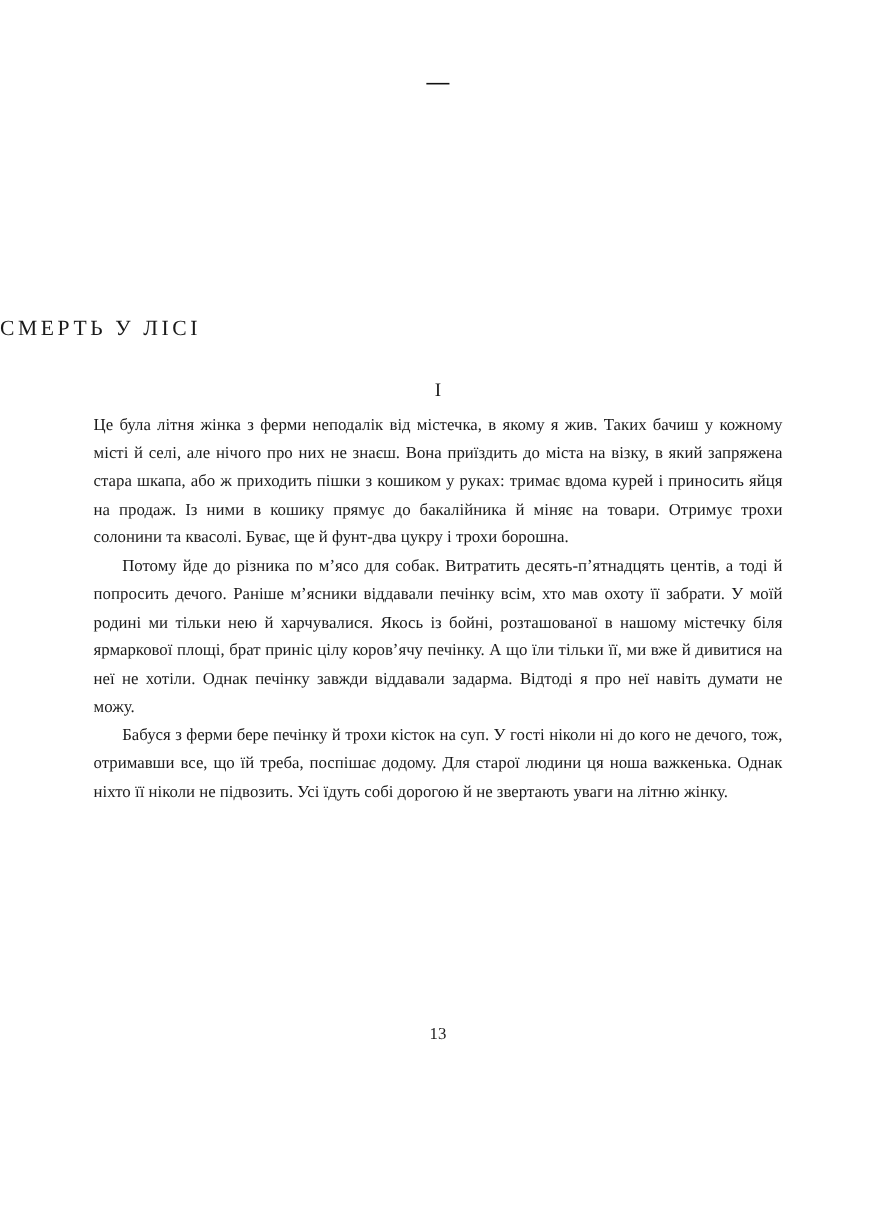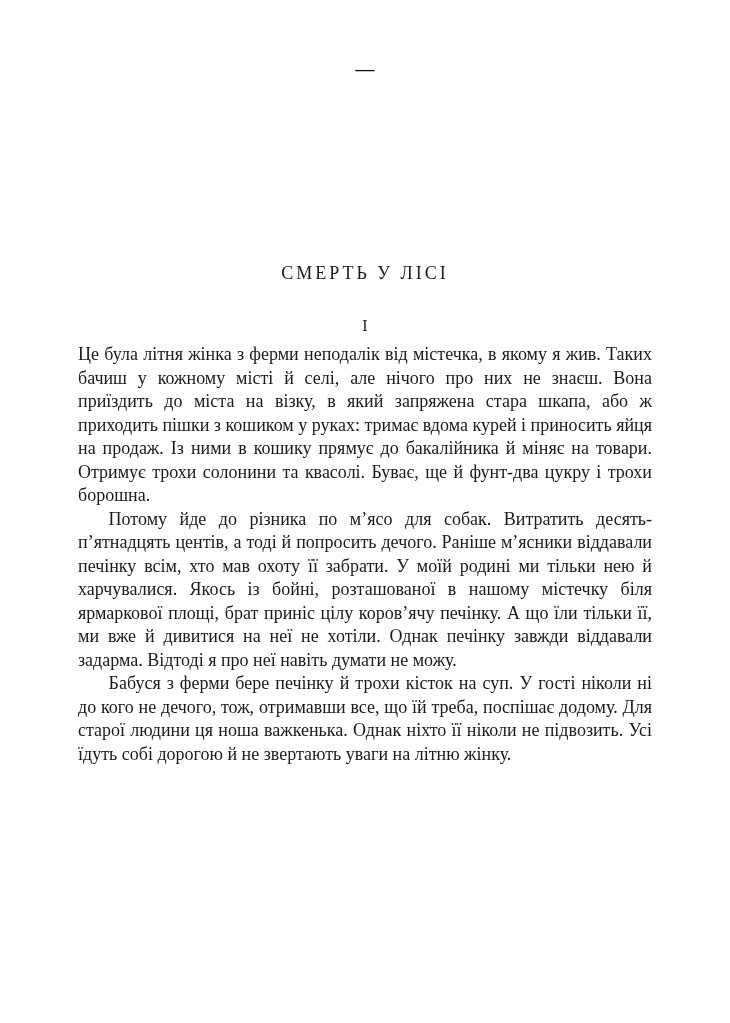--- a/index.html
+++ b/index.html
@@ -30,41 +30,41 @@
     font-weight: 700;
     letter-spacing: 0;
     color: #111111;
   }
   .chapter-title {
     position: absolute;
     top: 263px;
     left: 0;
     width: 100%;
     margin: 0;
-    text-align: center;
+    text-align: left;
     font-size: 18px;
     font-weight: 400;
     letter-spacing: 3px;
     color: #1a1a1a;
   }
   .section-number {
     position: absolute;
     top: 317px;
     left: 0;
     width: 100%;
     text-align: center;
     font-size: 16px;
     color: #1a1a1a;
   }
   .body-text {
     position: absolute;
     top: 343px;
     left: 78px;
     width: 574px;
-    font-size: 18px;
+    font-size: 14px;
     line-height: 23.5px;
     text-align: justify;
     color: #1a1a1a;
     hyphens: auto;
     -webkit-hyphens: auto;
   }
   .body-text p {
     margin: 0;
     padding: 0;
     text-indent: 1.7em;
@@ -92,14 +92,15 @@
   <h1 class="chapter-title">СМЕРТЬ У ЛІСІ</h1>
 
   <div class="section-number">І</div>
 
   <div class="body-text">
     <p class="first-paragraph">Це була літня жінка з ферми неподалік від містечка, в якому я жив. Таких бачиш у кожному місті й селі, але нічого про них не знаєш. Вона приїздить до міста на візку, в який запряжена стара шкапа, або ж приходить пішки з кошиком у руках: тримає вдома курей і приносить яйця на продаж. Із ними в кошику прямує до бакалійника й міняє на товари. Отримує трохи солонини та квасолі. Буває, ще й фунт-два цукру і трохи борошна.</p>
     <p>Потому йде до різника по м’ясо для собак. Витратить десять-п’ятнадцять центів, а тоді й попросить дечого. Раніше м’ясники віддавали печінку всім, хто мав охоту її забрати. У моїй родині ми тільки нею й харчувалися. Якось із бойні, розташованої в нашому містечку біля ярмаркової площі, брат приніс цілу коров’ячу печінку. А що їли тільки її, ми вже й дивитися на неї не хотіли. Однак печінку завжди віддавали задарма. Відтоді я про неї навіть думати не можу.</p>
     <p>Бабуся з ферми бере печінку й трохи кісток на суп. У гості ніколи ні до кого не дечого, тож, отримавши все, що їй треба, поспішає додому. Для старої людини ця ноша важкенька. Однак ніхто її ніколи не підвозить. Усі їдуть собі дорогою й не звертають уваги на літню жінку.</p>
   </div>
 
+  <div class="page-number">13</div>
 
 </div>
 
 </body></html>

